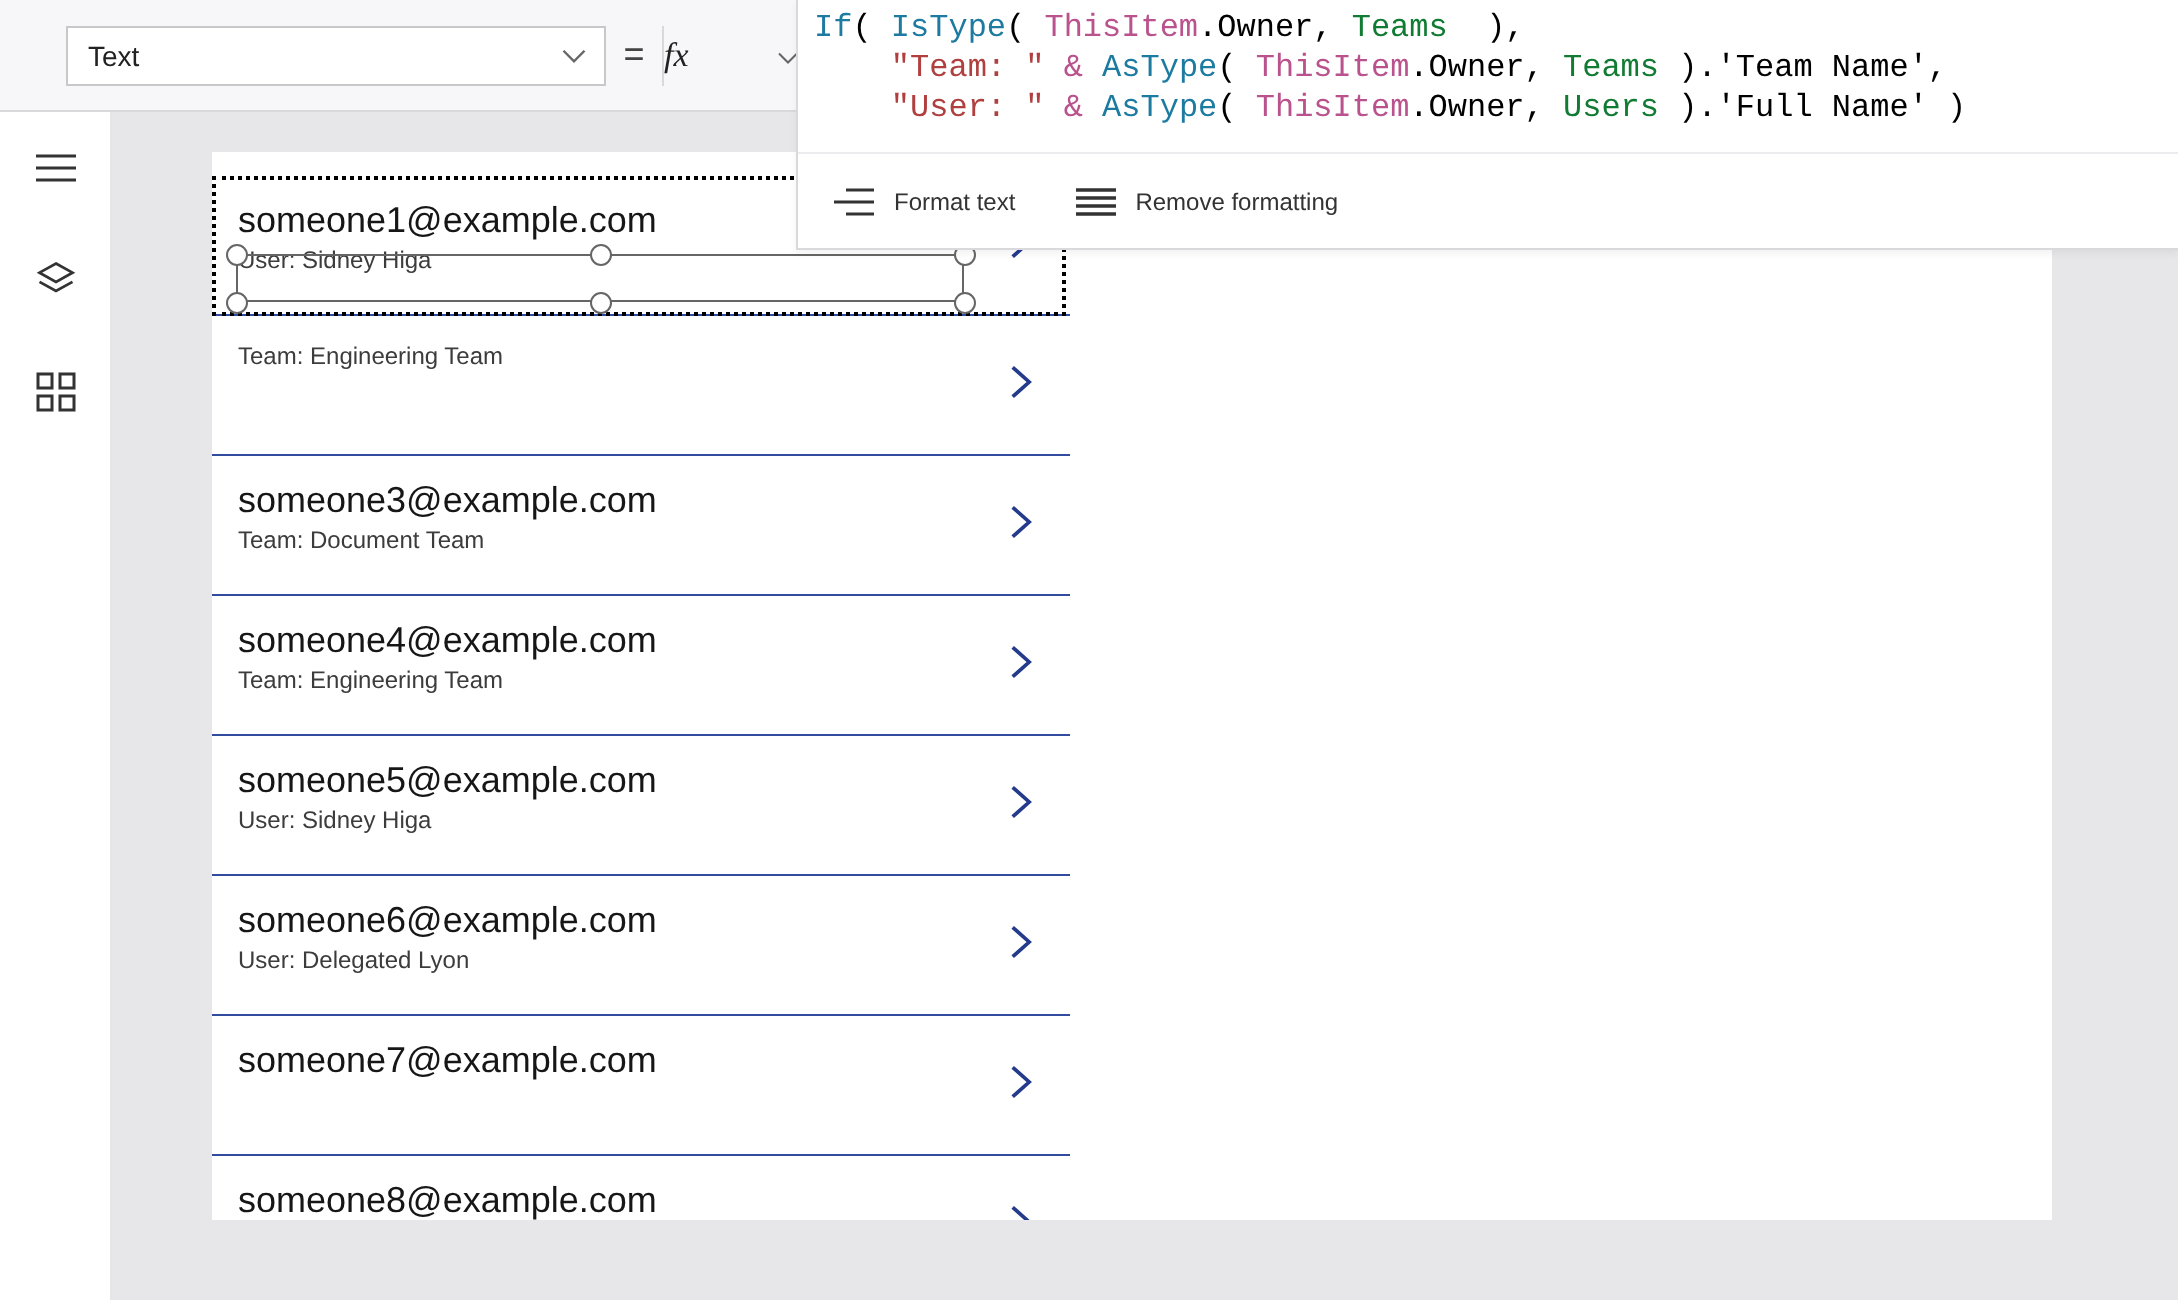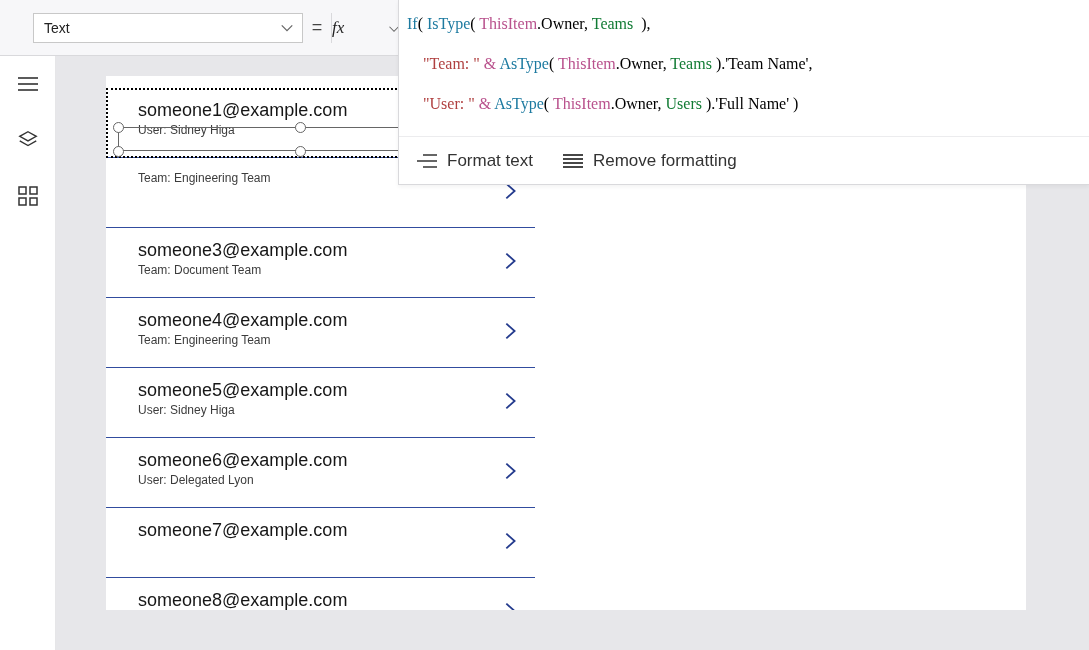--- a/index.html
+++ b/index.html
@@ -60,41 +60,41 @@
     top: 0;
     left: 398px;
     right: 0;
     background: #fff;
     border-left: 1px solid #d9d9dc;
     border-bottom: 1px solid #d9d9dc;
     z-index: 20;
     box-shadow: 0 2px 4px rgba(0,0,0,0.05);
   }
   .formula-code {
-    font-family: Liberation Serif, serif;
+    font-family: Liberation Mono, monospace;
     font-size: 16px;
-    line-height: 40px;
+    line-height: 20px;
     padding: 4px 10px 12px 8px;
     white-space: pre;
     color: #000;
   }
   .tk-fn   { color: #1d7aa0; }           
   .tk-kw   { color: #b9528d; }           
   .tk-prop { color: #117b34; }           
   .tk-str  { color: #b04040; }
   .tk-amp  { color: #b9528d; }
 
   .formula-toolbar {
     height: 48px;
     border-top: 1px solid #ececee;
     display: flex;
     align-items: center;
     gap: 30px;
     padding: 0 18px;
-    font-size: 17px;
+    font-size: 12px;
     color: #333;
     background: #fff;
   }
   .ft-item { display: flex; align-items: center; gap: 10px; cursor: pointer; }
 
   
   .leftrail {
     position: absolute;
     top: 56px; left: 0; bottom: 0;
     width: 56px;
@@ -124,21 +124,21 @@
   }
   .gallery {
     position: absolute;
     top: 12px; left: 0;
     width: 429px;
   }
   .row {
     position: relative;
     height: 70px;
     border-bottom: 1px solid #314c9e;
-    padding: 11px 16px 0 32px;
+    padding: 11px 16px 0 13px;
   }
   .row:last-child { border-bottom: none; }
   .row-email {
     font-size: 18px;
     color: #161616;
     line-height: 22px;
   }
   .row-sub {
     font-size: 12px;
     color: #3c3c3c;

